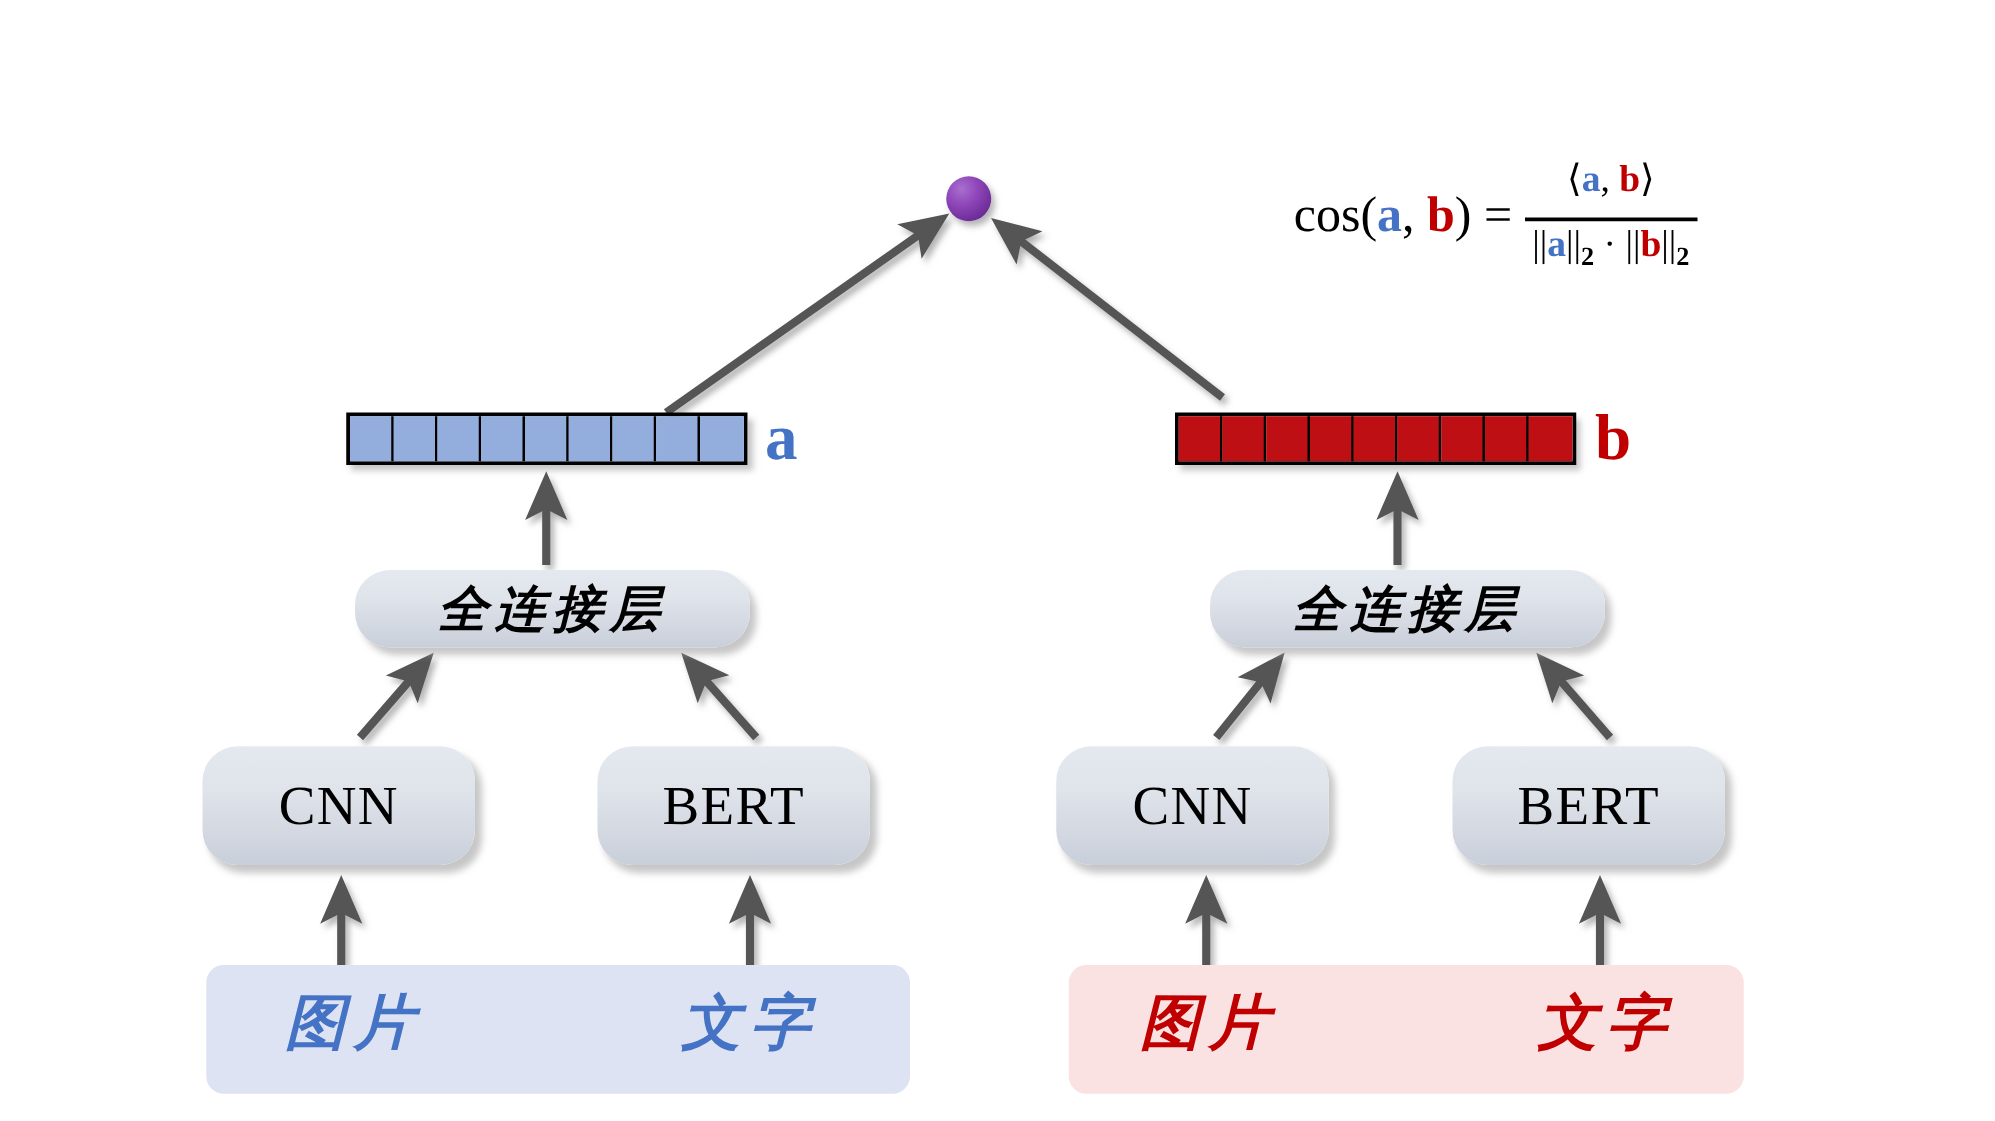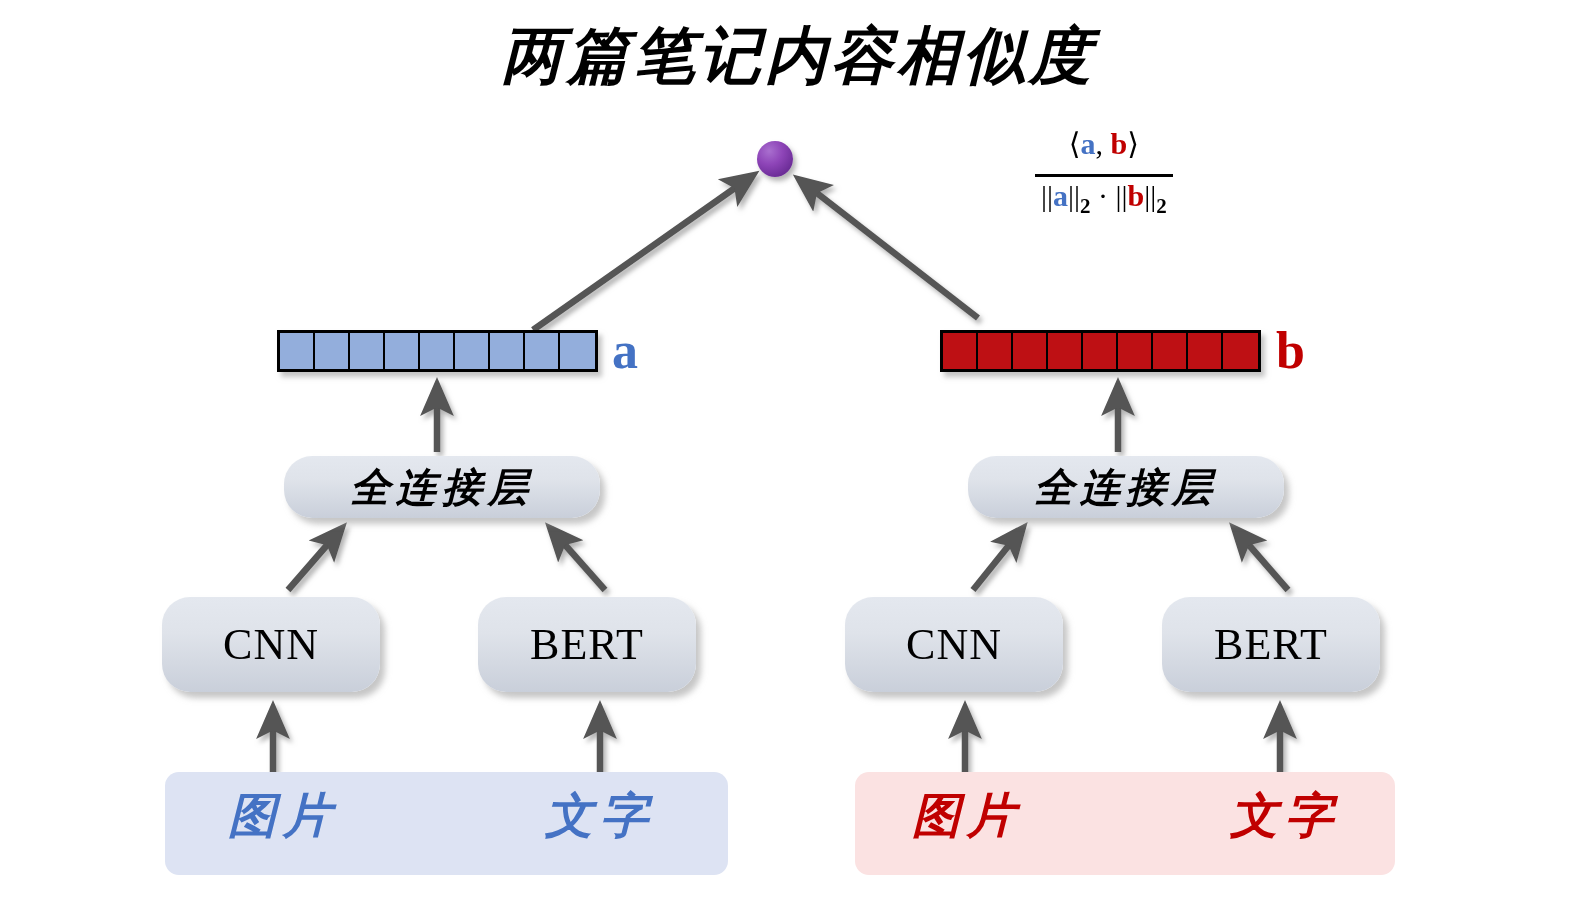--- a/index.html
+++ b/index.html
@@ -171,21 +171,21 @@
   #panel-left {
     left: 165px; top: 772px; width: 563px;
     background: #dde3f3;
   }
   #panel-right {
     left: 855px; top: 772px; width: 540px;
     background: #fbe2e2;
   }
   .source-word {
     position: absolute;
-    font-family: Liberation Mono, monospace;
+    font-family: Liberation Sans, sans-serif;
     font-size: 48px;
     font-style: italic;
     font-weight: bold;
     letter-spacing: 7px;
     line-height: 1;
     white-space: nowrap;
     text-align: center;
   }
   .src-blue { color: #4472C4; }
   .src-red  { color: #C00000; }
@@ -200,21 +200,20 @@
     left: 0; top: 0;
     width: 1596px; height: 897px;
     pointer-events: none;
   }
 </style>
 </head>
 <body>
 
 <div id="canvas">
 
-  <div id="title">两篇笔记内容相似度</div>
 
   <svg id="arrows" viewBox="0 0 1596 897">
     <defs>
       <marker id="ah" markerWidth="7" markerHeight="7" refX="4.6" refY="3" orient="auto" markerUnits="strokeWidth">
         <path d="M0,0.4 L6,3 L0,5.6 L1.3,3 Z" fill="#545454"></path>
       </marker>
       <filter id="softsh" x="-40%" y="-40%" width="190%" height="190%">
         <feDropShadow dx="3" dy="4" stdDeviation="2.4" flood-color="#9a9a9a" flood-opacity="0.75"></feDropShadow>
       </filter>
     </defs>
@@ -250,20 +249,21 @@
       <line x1="600" y1="772" x2="600" y2="709"></line>
       <line x1="965" y1="772" x2="965" y2="709"></line>
       <line x1="1280" y1="772" x2="1280" y2="709"></line>
     </g>
   </svg>
 
   <div id="sphere"></div>
 
 
   <div id="formula">
+    <span class="lhs"><span>cos(</span><span class="vec-a">a</span><span>, </span><span class="vec-b">b</span><span>) =</span></span>
     <span class="frac">
       <span class="num"><span>⟨</span><span class="vec-a">a</span><span>, </span><span class="vec-b">b</span><span>⟩</span></span>
       <span class="bar"></span>
       <span class="den"><span>||</span><span class="vec-a">a</span><span>||</span><span class="sub2">2</span> <span>·</span> <span>||</span><span class="vec-b">b</span><span>||</span><span class="sub2">2</span></span>
     </span>
   </div>
 
   <div class="vector" id="vector-a">
     <div class="cell"></div>
     <div class="cell"></div>

